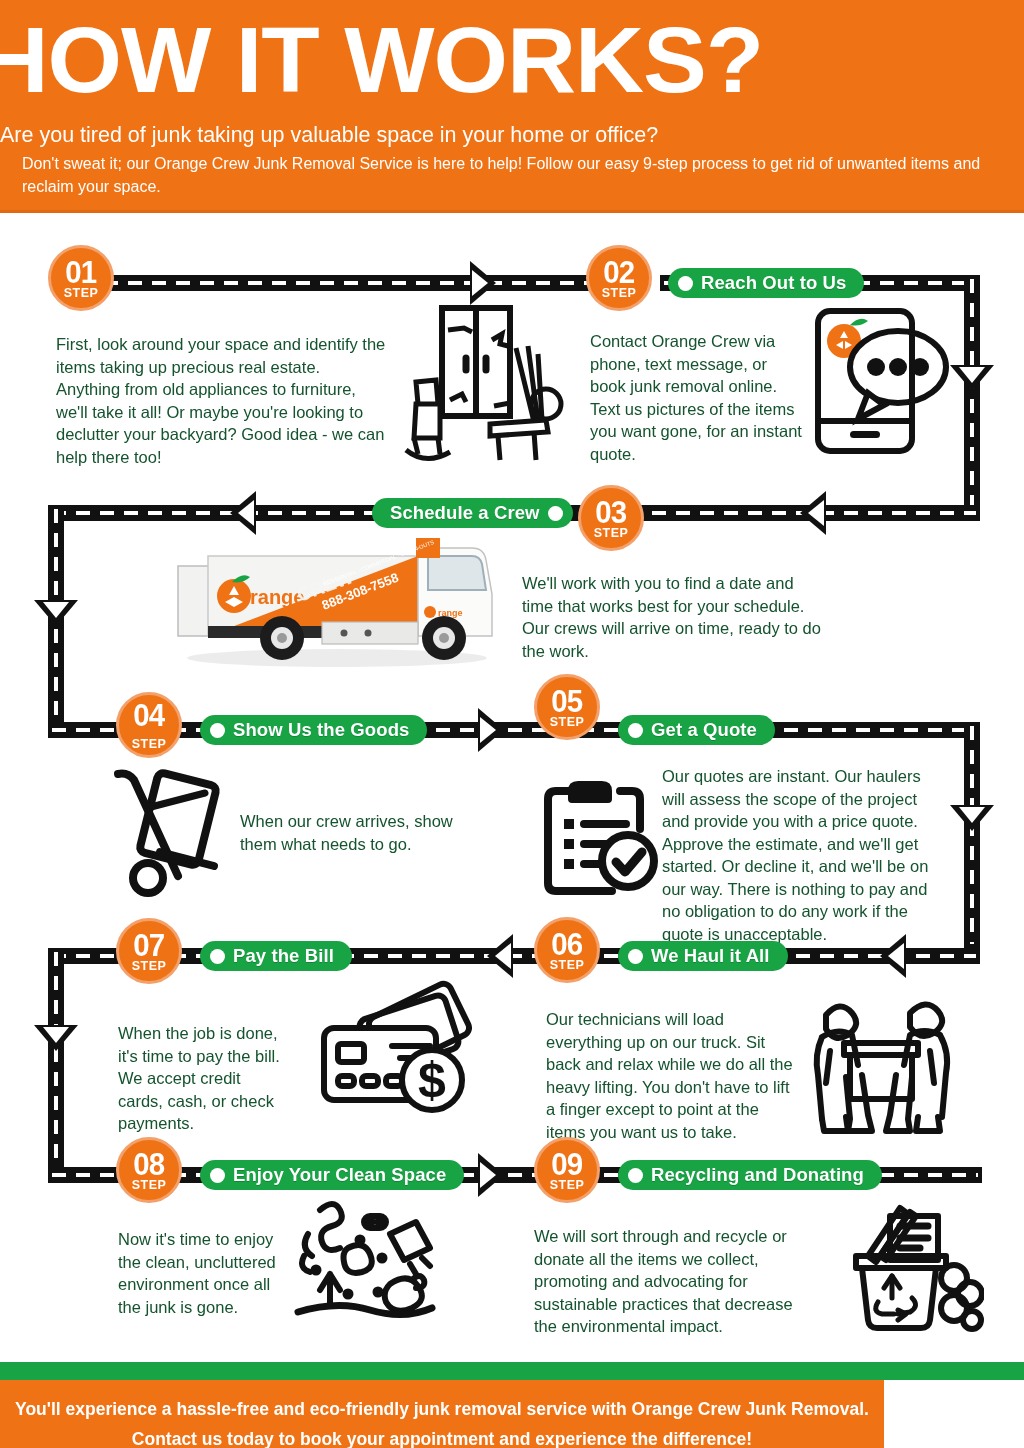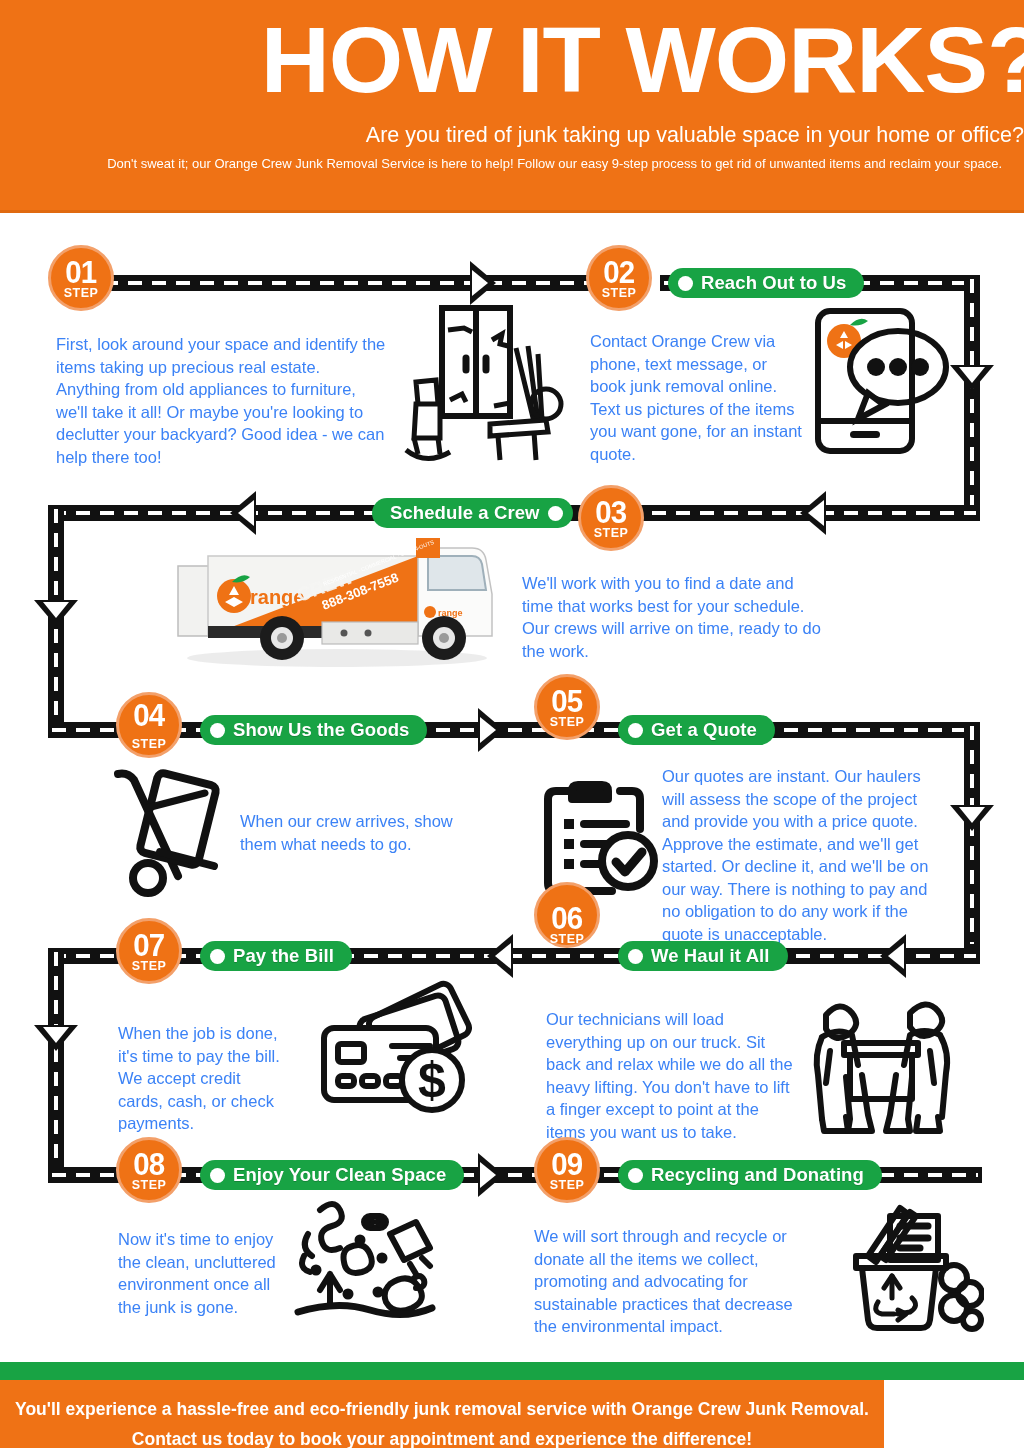--- a/index.html
+++ b/index.html
@@ -7,30 +7,30 @@
     width: 1024px; height: 1448px;
     background: #ffffff;
     font-family: "Liberation Sans", sans-serif;
     overflow: hidden;
   }
   .page { position: relative; width: 1024px; height: 1448px; background:#fff; }
 
   
   .header {
     position:absolute; left:0; top:0; width:1024px; height:213px;
-    background:#ef7215; color:#fff; text-align:right;
+    background:#ef7215; color:#fff; text-align:left;
   }
   .header-title {
     font-size:92px; line-height:100px; font-weight:bold;
     letter-spacing:-1px; padding-top:10px;
     font-family:"Liberation Sans", sans-serif;
     transform: scaleX(1.04); transform-origin: center;
   }
   .header-sub1 { font-size:21.5px; line-height:26px; margin-top:12px; }
-  .header-sub2 { font-size:13px; line-height:23px; margin-top:4px; padding:0 22px; }
+  .header-sub2 { font-size:16px; line-height:23px; margin-top:4px; padding:0 22px; }
   .header-rule { position:absolute; left:0; bottom:0; width:1024px; height:3px; background:#e06a10; }
 
   
   .road-h {
     position:absolute; height:16px; background:#111;
   }
   .road-h::after {
     content:""; position:absolute; left:4px; right:4px; top:6px; height:4px;
     background: repeating-linear-gradient(to right,#fff 0 14px, transparent 14px 24px);
   }
@@ -82,21 +82,21 @@
     display:flex; align-items:center; z-index:5; padding:0 18px 0 10px;
   }
   .pill .dot { width:15px; height:15px; border-radius:50%; background:#fff; flex:0 0 auto; margin-right:8px; }
   .pill .ttl { color:#fff; font-size:18.5px; font-weight:bold; white-space:nowrap;
                text-shadow:0 1px 0 rgba(0,0,0,.18); letter-spacing:0.1px; }
   .pill.rtl { flex-direction:row-reverse; padding:0 10px 0 18px; }
   .pill.rtl .dot { margin-right:0; margin-left:8px; }
 
   
   .body-text {
-    position:absolute; font-size:16.5px; line-height:22.5px; color:#3b82f6;
+    position:absolute; font-size:16.5px; line-height:22.5px; color:#14532d;
   }
 
   
   .icon-box { position:absolute; }
   .icon-box svg { display:block; }
 
   
   .truck { position:absolute; }
 
   
@@ -312,21 +312,21 @@
       <rect x="30" y="64" width="10" height="10" fill="#111" stroke="none"></rect>
       <rect x="30" y="84" width="10" height="10" fill="#111" stroke="none"></rect>
       <line x1="50" y1="49" x2="92" y2="49"></line>
       <line x1="50" y1="69" x2="80" y2="69"></line>
       <line x1="50" y1="89" x2="70" y2="89"></line>
       <circle cx="94" cy="86" r="26" fill="#fff"></circle>
       <path d="M82 87 l9 10 l17 -20" stroke-width="9"></path>
     </svg>
   </div>
 
-  <div class="badge" style="left:534px; top:882px;justify-content:flex-end;">
+  <div class="badge" style="left:534px; top:917px;">
     <span class="num">06</span>
     <span class="lbl">STEP</span>
   </div>
   <div class="pill" style="left:618px; top:941px;">
     <span class="dot"></span>
     <span class="ttl">We Haul it All</span>
   </div>
   <div class="body-text" style="left:546px; top:1008px; width:250px;">Our technicians will load everything up on our truck. Sit back and relax while we do all the heavy lifting. You don't have to lift a finger except to point at the items you want us to take.</div>
   <div class="icon-box" style="left:800px; top:985px;">
     <svg width="160" height="155" viewBox="0 0 160 155" fill="none" stroke="#111" stroke-width="6" stroke-linecap="round" stroke-linejoin="round">

